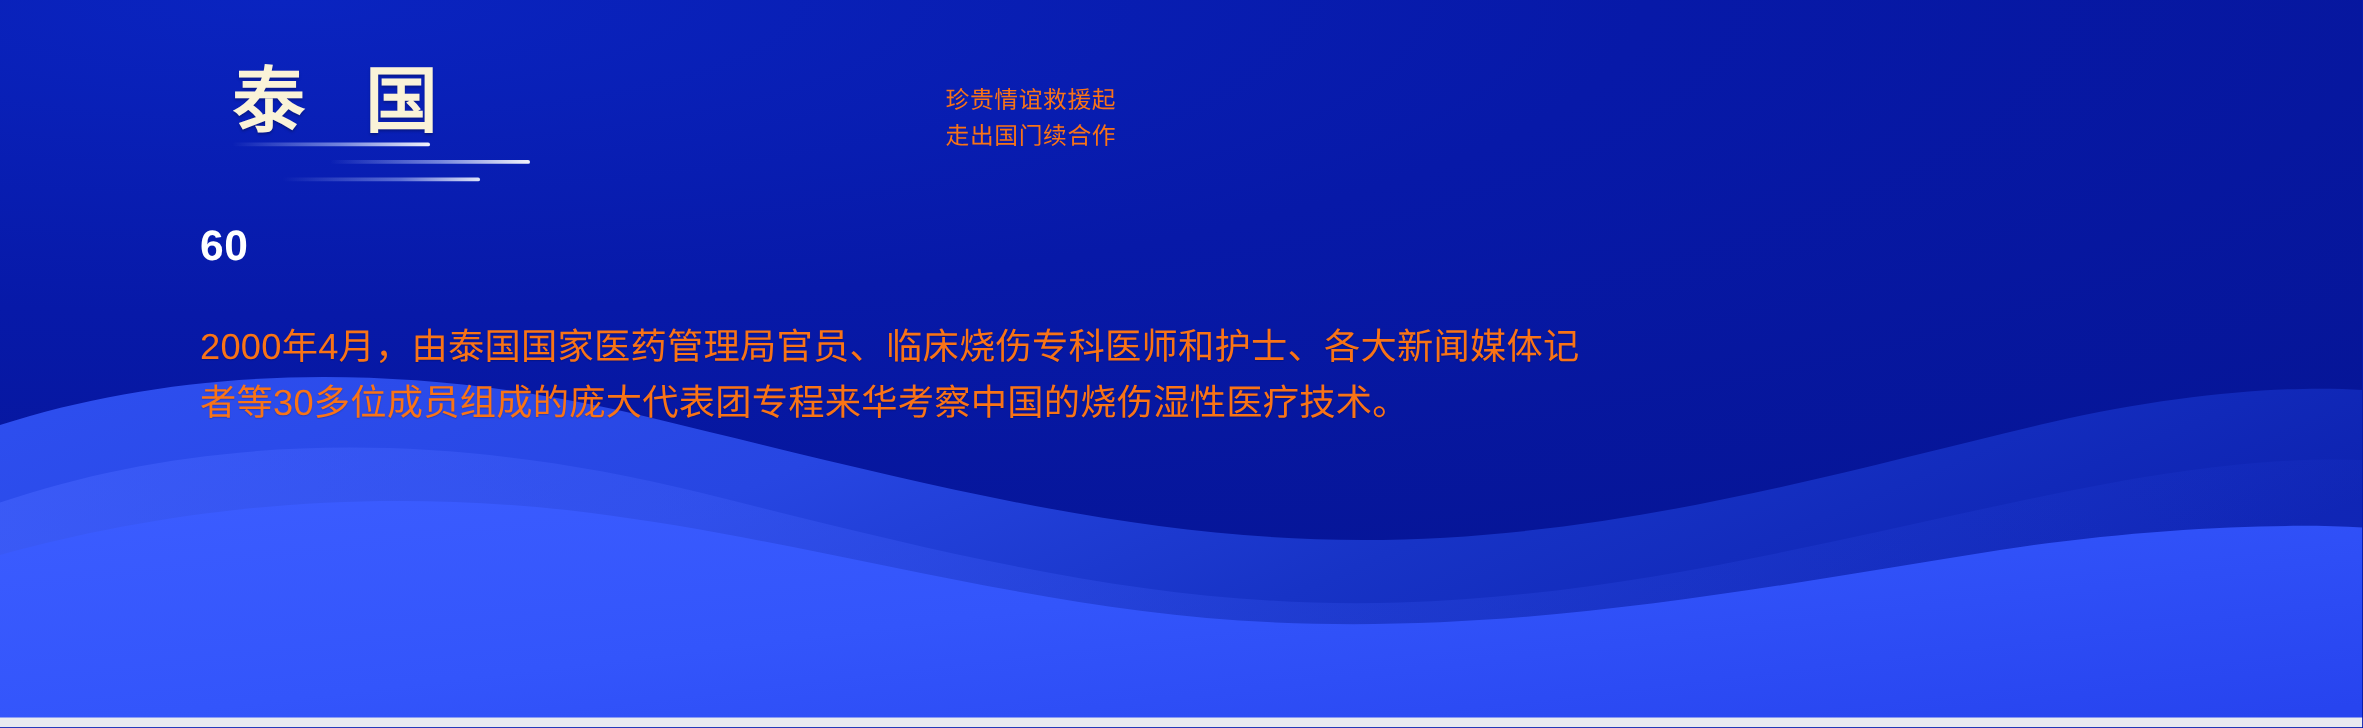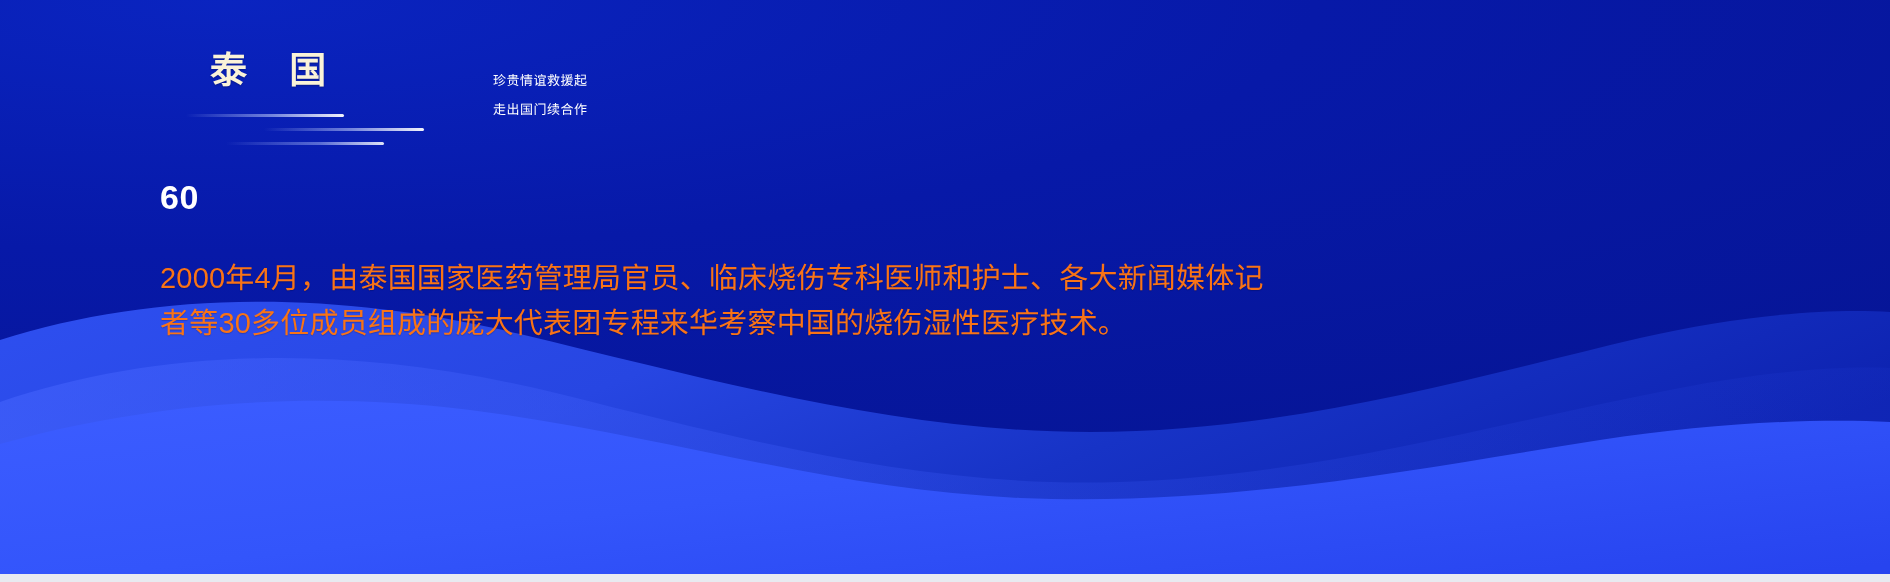--- a/index.html
+++ b/index.html
@@ -70,28 +70,27 @@
   }
 
   .country-block {
     position: absolute;
     left: 186px;
     top: 0;
     width: 320px;
   }
 
   .country-name {
-    font-size: 37px;
+    font-size: 58px;
     font-weight: 700;
     color: #faf3d8;
     letter-spacing: 16px;
     line-height: 1.05;
     white-space: nowrap;
     text-shadow: 0 1px 2px rgba(0,0,0,.25);
-    margin-left: 24px;
   }
 
   .rule-group {
     position: absolute;
     left: 0;
     top: 62px;
     width: 300px;
     height: 46px;
   }
   .rule {
@@ -116,25 +115,25 @@
     top: 28px;
     width: 158px;
     background: linear-gradient(to right, rgba(240,244,255,0) 0%, rgba(190,206,255,.45) 60%, rgba(245,248,255,.9) 100%);
   }
 
   .subtitle {
     position: absolute;
     left: 493px;
     top: 14px;
     width: 400px;
-    color: #ffffff;
-    font-size: 13px;
+    color: #f97316;
+    font-size: 19px;
     line-height: 29px;
     font-weight: 500;
-    text-align: left;
+    text-align: right;
     letter-spacing: .5px;
   }
   .subtitle .line { display: block; white-space: nowrap; }
 
   .body-block {
     position: absolute;
     left: 160px;
     top: 180px;
     width: 1420px;
   }

